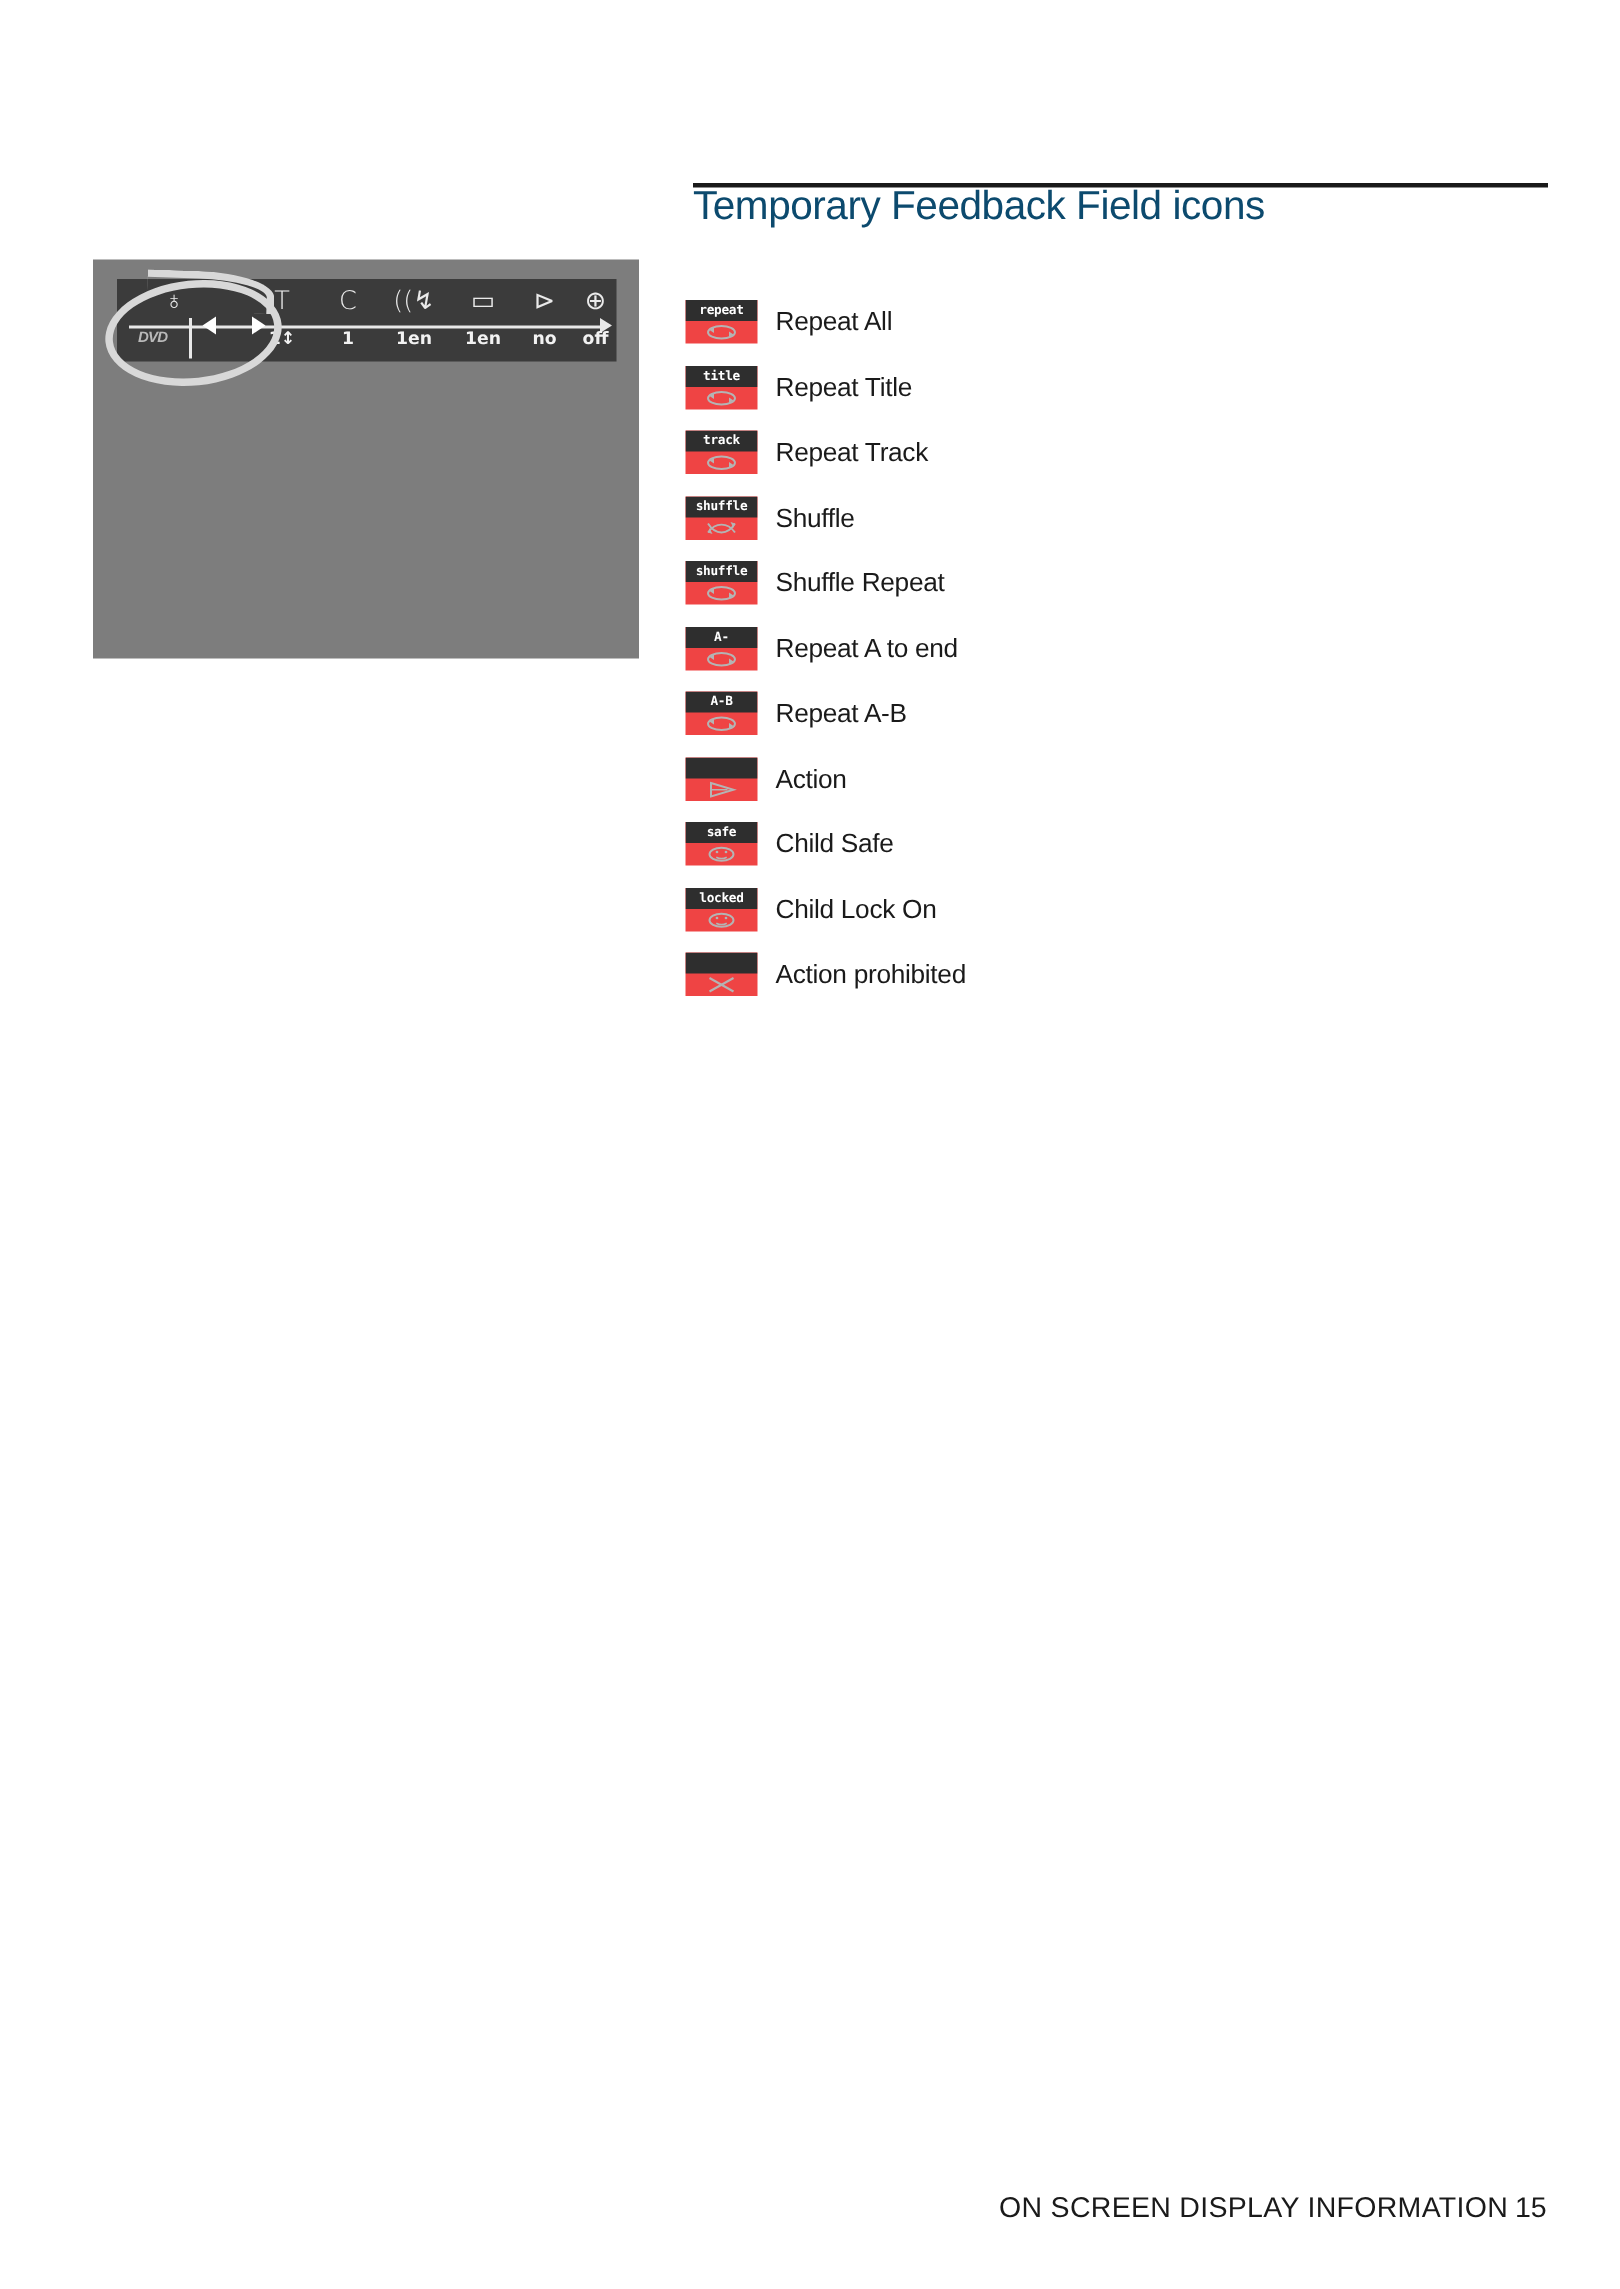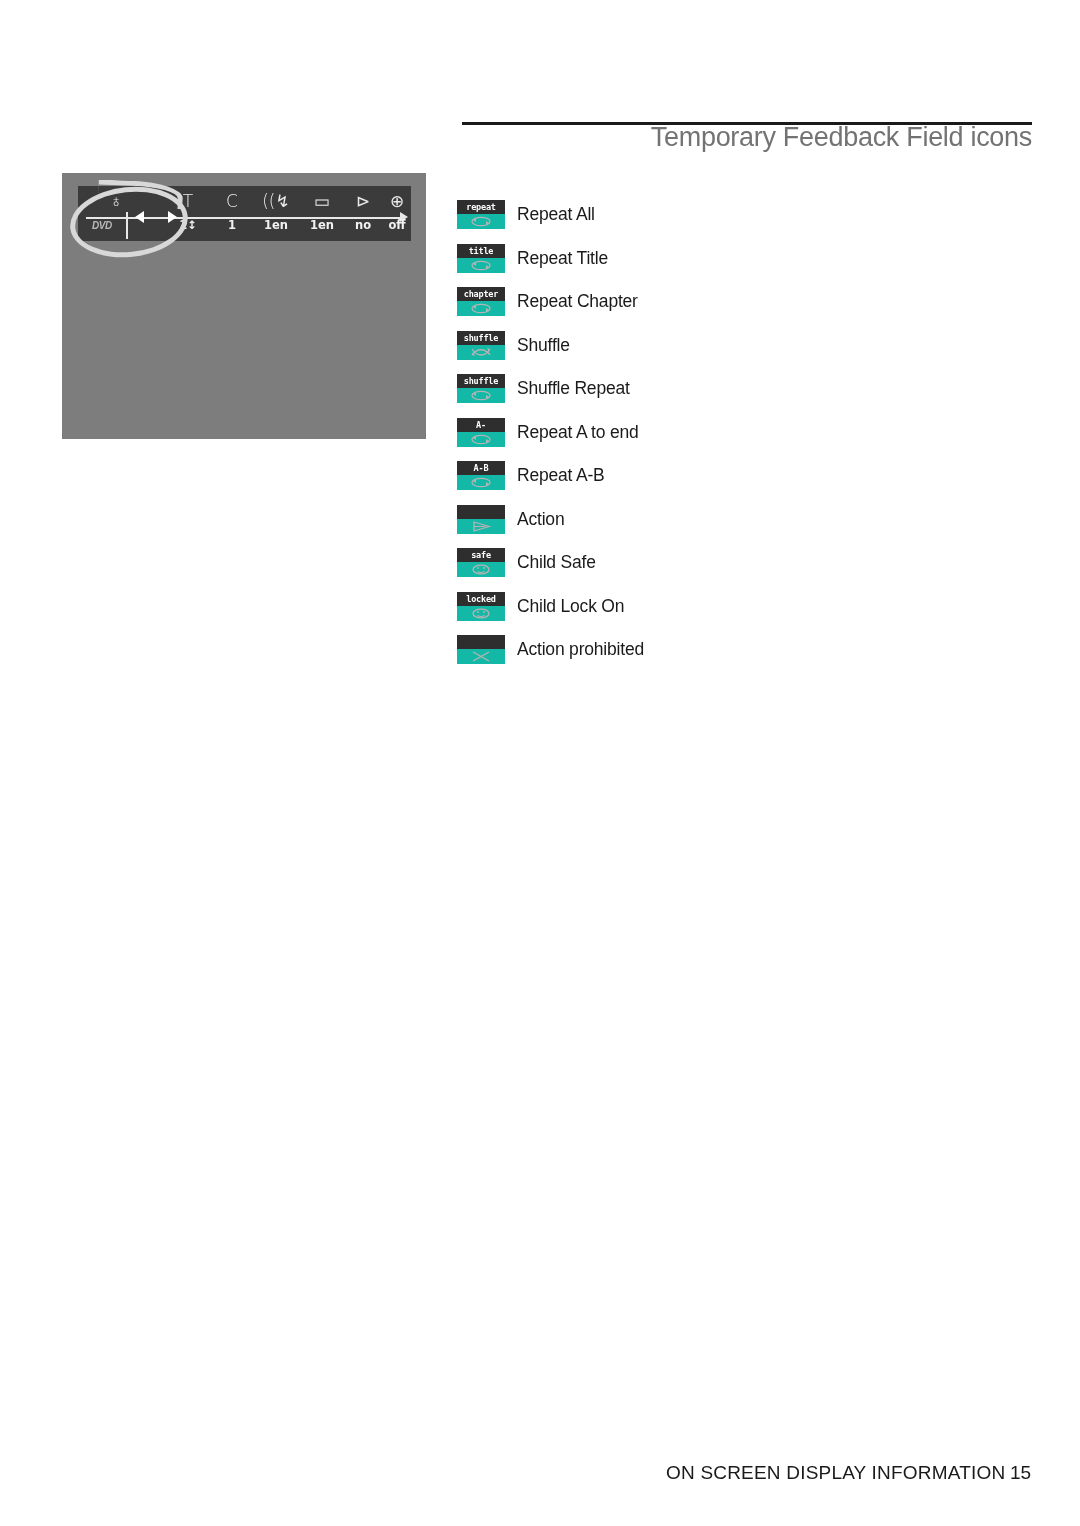--- a/index.html
+++ b/index.html
@@ -25,25 +25,24 @@
   }
   .heading-rule {
     width: 100%;
     height: 3px;
     background: #1a1a1a;
   }
   .heading-title {
     font-size: 27px;
     font-weight: 400;
     letter-spacing: -0.3px;
-    color: #737373;
+    color: #0c4a6e;
     margin-top: -4px;
     line-height: 1.25;
     white-space: nowrap;
-    text-align: right;
   }
 
   
   .shot-panel {
     position: absolute;
     left: 62px;
     top: 173px;
     width: 364px;
     height: 266px;
     background: #7d7d7d;
@@ -164,21 +163,21 @@
   .legend-row {
     display: flex;
     align-items: center;
     height: 43.5px;
   }
   .icon-badge {
     position: relative;
     width: 48px;
     height: 29px;
     flex: 0 0 48px;
-    background: #14b8a6;
+    background: #ef4444;
     overflow: hidden;
   }
   .icon-top {
     position: absolute;
     left: 0; top: 0;
     width: 100%;
     height: 14px;
     background: #2e2e2e;
     color: #ffffff;
     font-family: "DejaVu Sans Mono", monospace;
@@ -312,36 +311,36 @@
               <ellipse cx="24" cy="7.5" rx="9" ry="4.2"></ellipse>
             </g>
             <path d="M16 6 L19 4 L19 8 Z" fill="#b4b4b4"></path>
             <path d="M32 9 L29 11 L29 7 Z" fill="#b4b4b4"></path>
           </svg>
       </div>
     </div>
     <div class="legend-label">Repeat Title</div>
   </div>
 
-
-  <div class="legend-row">
-    <div class="icon-badge">
-      <div class="icon-top">chapter</div>
-      <div class="icon-bottom">
-        <svg viewBox="0 0 48 15">
-            <g fill="none" stroke="#b4b4b4" stroke-width="1.3">
-              <ellipse cx="24" cy="7.5" rx="9" ry="4.2"></ellipse>
-            </g>
-            <path d="M16 6 L19 4 L19 8 Z" fill="#b4b4b4"></path>
-            <path d="M32 9 L29 11 L29 7 Z" fill="#b4b4b4"></path>
-          </svg>
-      </div>
-    </div>
-    <div class="legend-label">Repeat Chapter</div>
-  </div>
+  <div class="legend-row">
+    <div class="icon-badge">
+      <div class="icon-top">track</div>
+      <div class="icon-bottom">
+        <svg viewBox="0 0 48 15">
+            <g fill="none" stroke="#b4b4b4" stroke-width="1.3">
+              <ellipse cx="24" cy="7.5" rx="9" ry="4.2"></ellipse>
+            </g>
+            <path d="M16 6 L19 4 L19 8 Z" fill="#b4b4b4"></path>
+            <path d="M32 9 L29 11 L29 7 Z" fill="#b4b4b4"></path>
+          </svg>
+      </div>
+    </div>
+    <div class="legend-label">Repeat Track</div>
+  </div>
+
 
   <div class="legend-row">
     <div class="icon-badge">
       <div class="icon-top">shuffle</div>
       <div class="icon-bottom">
         <svg viewBox="0 0 48 15">
             <g fill="none" stroke="#b4b4b4" stroke-width="1.3">
               <path d="M15 4 C20 12, 28 12, 33 4"></path>
               <path d="M15 10 C20 3, 28 3, 33 10"></path>
             </g>

